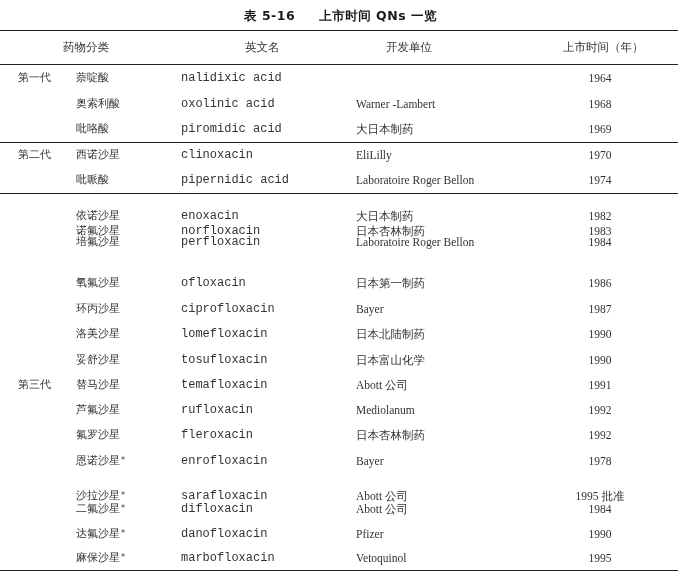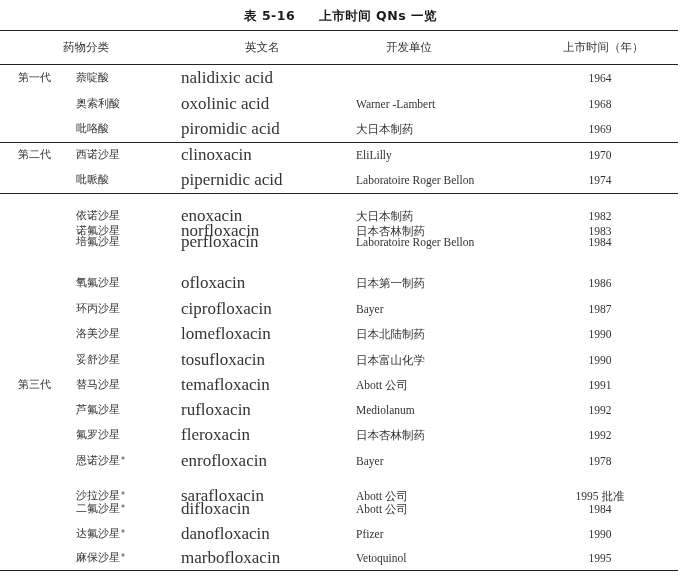--- a/index.html
+++ b/index.html
@@ -17,21 +17,21 @@
   .rule { position: absolute; left: 0; width: 678px; height: 0; border-top: 1.6px solid #222; }
   .rule.thin { border-top-width: 1.3px; }
   .hdr {
     position: absolute; top: 40px; font-size: 11.5px; color: #333;
     font-family: Liberation Serif, serif;
   }
   .row { position: absolute; left: 0; width: 681px; height: 25px; font-size: 11px; line-height: 14px; padding-left: 38px; }
   .cell { position: absolute; top: 5px; white-space: nowrap; }
   .c-gen { left: 18px; font-family: "DejaVu Sans", "Liberation Sans", sans-serif; color: #333; }
   .c-cn { left: 76px; font-family: "DejaVu Sans", "Liberation Sans", sans-serif; color: #333; }
-  .c-en { left: 181px; font-family: Liberation Serif, serif; font-size: 17px; color: #333; }
+  .c-en { left: 181px; font-family: Liberation Mono, monospace; font-size: 12px; color: #333; }
   .c-dev { left: 356px; font-family: "Liberation Serif", "DejaVu Serif", serif; font-size: 11.5px; color: #333; }
   .c-year { left: 560px; width: 80px; text-align: center; font-family: "Liberation Serif", "DejaVu Serif", serif; font-size: 11.5px; color: #333; }
   .star { font-size: 8px; vertical-align: top; margin-left: 1px; }
 </style>
 </head>
 <body>
 
 <div class="caption">
   <span class="num">表 5-16</span><span>上市时间 QNs 一览</span>
 </div>

